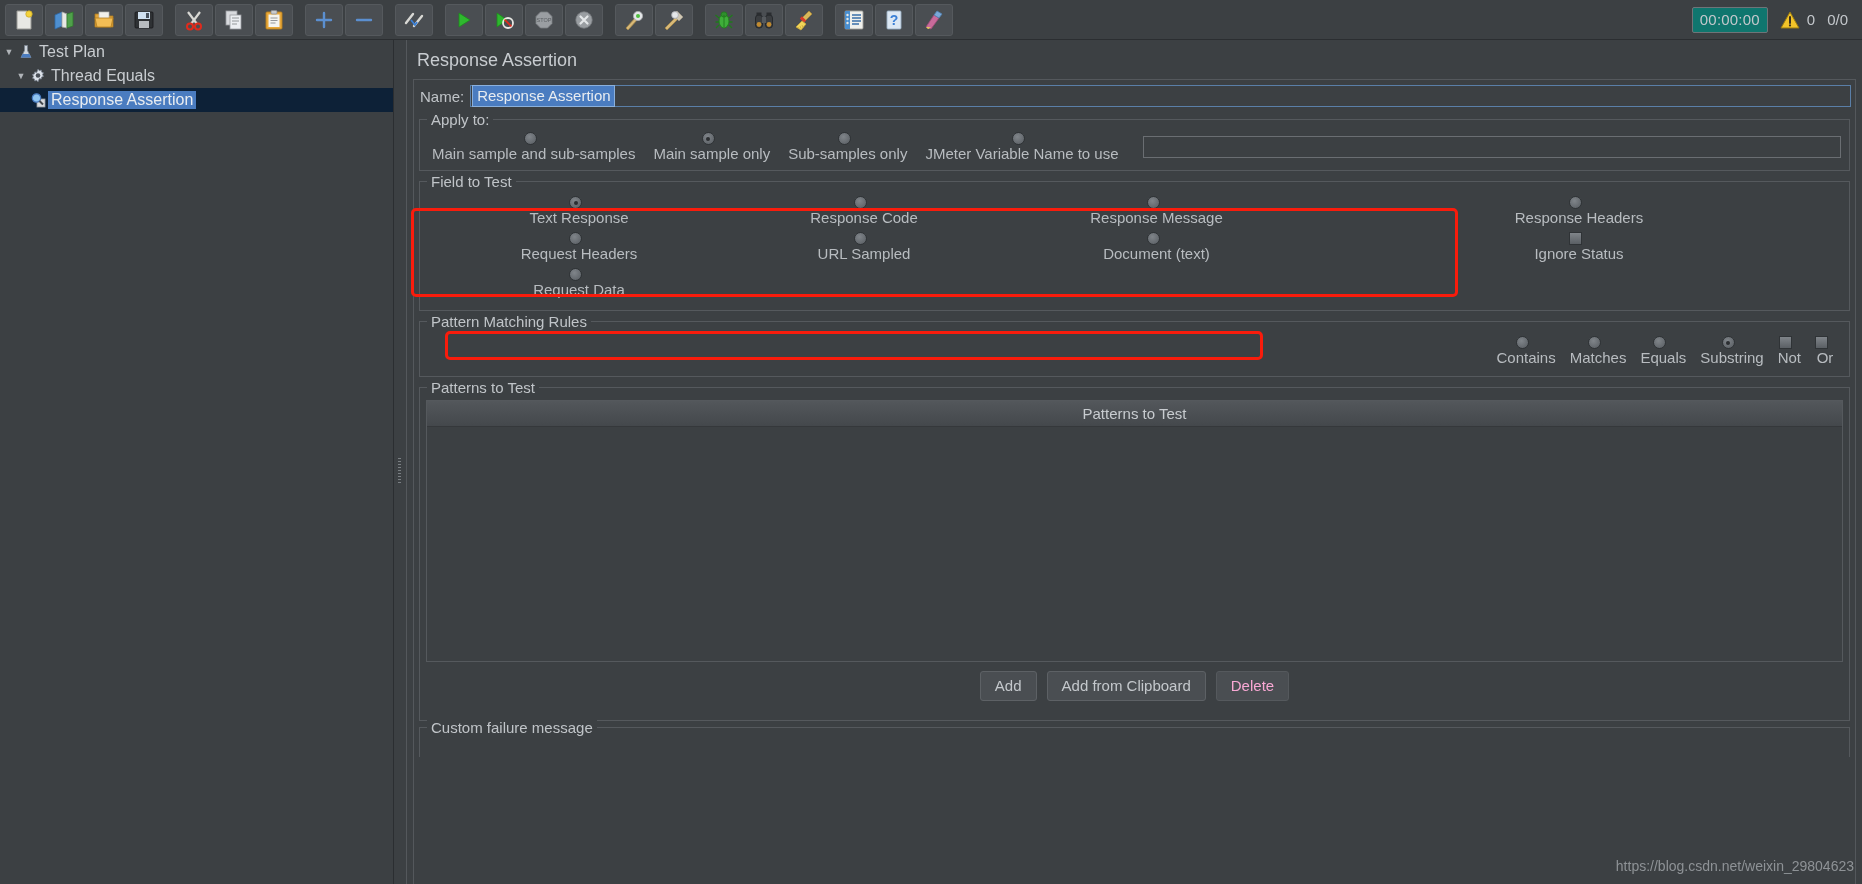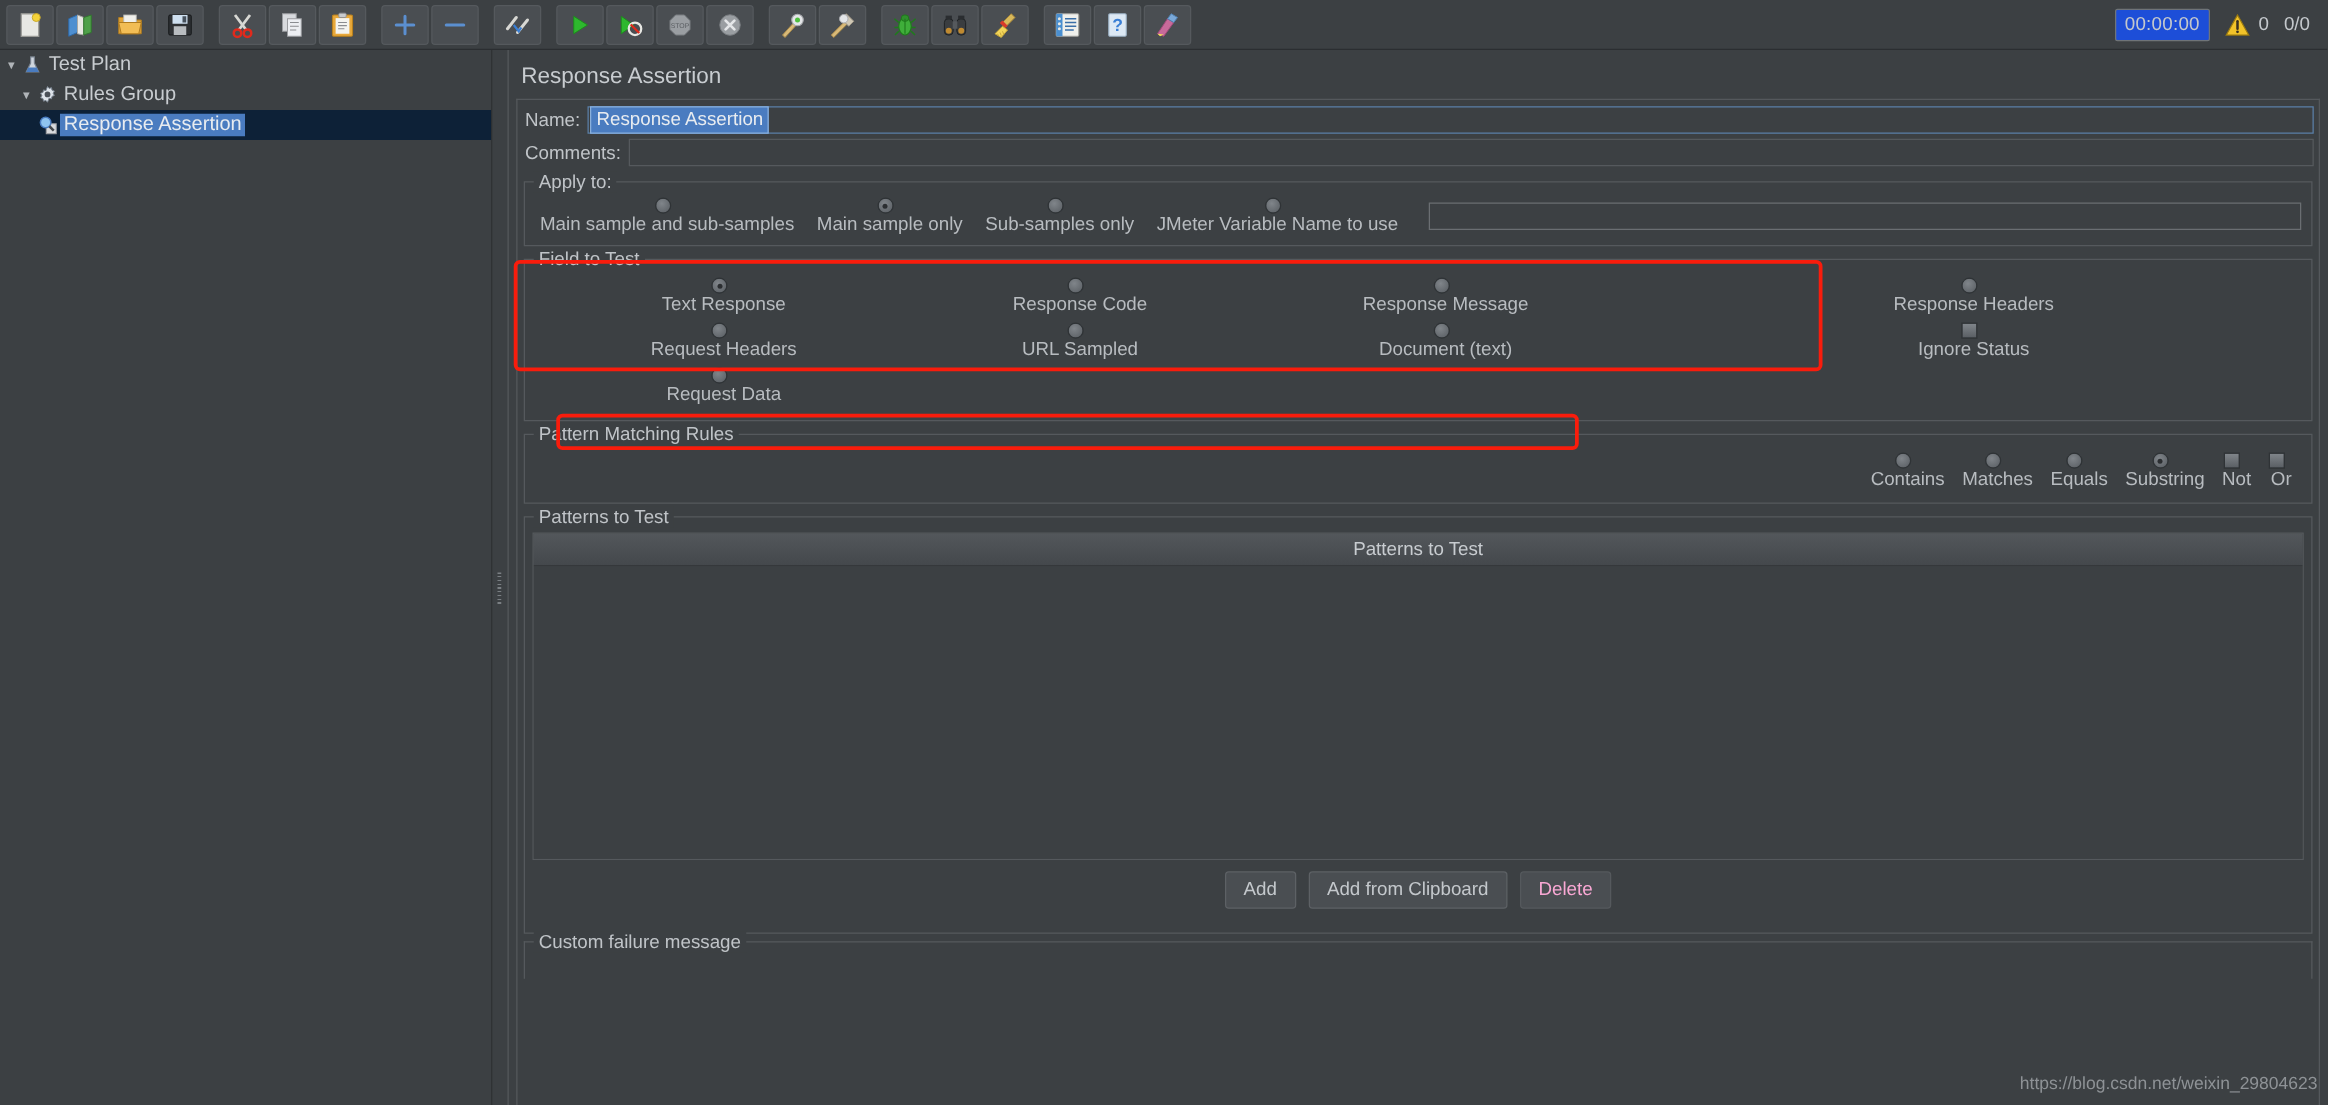--- a/index.html
+++ b/index.html
@@ -32,21 +32,21 @@
     cursor: pointer;
     position: relative;
   }
   .tb-sep { width: 10px; height: 32px; }
   .tb-right {
     margin-left: auto;
     display: flex; align-items: center; gap: 12px;
     padding-right: 14px;
   }
   .timer-box {
-    background: #1d4ed8;
+    background: #0f766e;
     border: 1px solid #6f7478;
     border-radius: 2px;
     padding: 3px 7px 4px;
     font-size: 15px;
     color: #c4c8cc;
     font-family: "Liberation Sans", sans-serif;
     letter-spacing: .2px;
   }
   .warn-wrap { display: flex; align-items: center; gap: 7px; font-size: 15px; color: #c4c8cc; }
   .counter { font-size: 15px; color: #c4c8cc; }
@@ -562,21 +562,21 @@
   </div>
 
   <div class="tree-row indent1">
     <span class="tree-toggle">▼</span>
     <span class="tree-icon">
       <svg width="16" height="16" viewBox="0 0 16 16">
         <path d="M8 1.2 l1.3 1.5 1.9-.6 .4 2 1.9 .7-1 1.8 1 1.8-1.9 .7-.4 2-1.9-.6L8 13.8 6.7 12.3l-1.9 .6-.4-2-1.9-.7 1-1.8-1-1.8 1.9-.7 .4-2 1.9 .6Z" fill="#dde3ea" stroke="#78828e" stroke-width="0.8"></path>
         <circle cx="8" cy="7.5" r="2.3" fill="#4a5058"></circle>
       </svg>
     </span>
-    <span class="tree-label">Rules Group</span>
+    <span class="tree-label">Thread Equals</span>
   </div>
 
   <div class="tree-row indent2 sel">
     <span class="tree-icon">
       <svg width="16" height="16" viewBox="0 0 16 16">
         <rect x="7" y="7" width="8" height="8" fill="#d8dade" stroke="#9a9ca0" stroke-width="0.8"></rect>
         <circle cx="6.5" cy="6" r="4.2" fill="#8fc4f0" stroke="#4a7cc0" stroke-width="1.2"></circle>
         <path d="M9.5 9 L13 12.5" stroke="#44484c" stroke-width="2"></path>
       </svg>
     </span>
@@ -594,24 +594,20 @@
 
   <div id="panel-body">
 
     <div class="row-name">
       <span class="lbl">Name:</span>
       <div class="name-field">
         <span class="sel-text">Response Assertion</span>
       </div>
     </div>
 
-    <div class="row-comments">
-      <span class="lbl">Comments:</span>
-      <div class="comments-field"></div>
-    </div>
 
     <div class="group">
       <span class="gtitle">Apply to:</span>
       <div class="radio-row">
         <label class="opt">
           <span class="radio"></span>
           <span>Main sample and sub-samples</span>
         </label>
         <label class="opt">
           <span class="radio on"></span>

